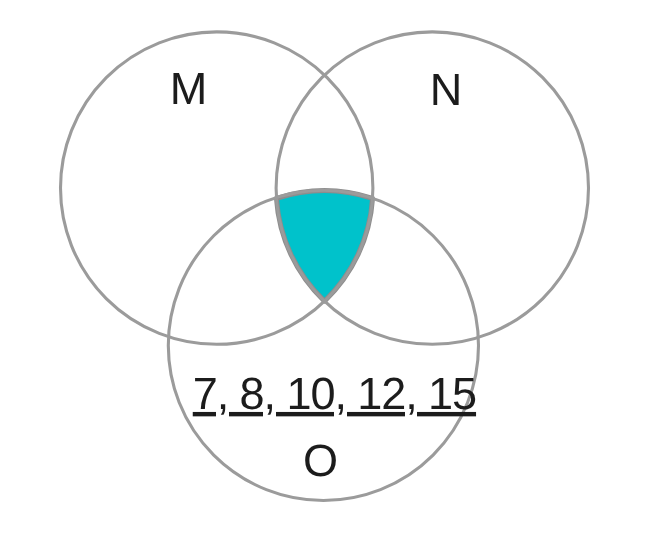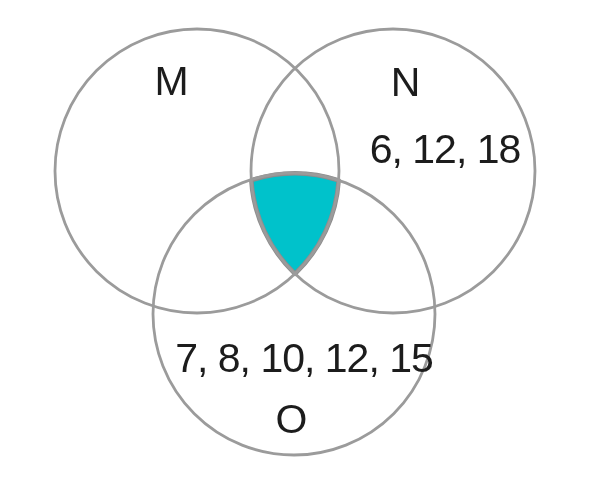--- a/index.html
+++ b/index.html
@@ -53,19 +53,18 @@
     <circle class="venn-circle" cx="197" cy="171" r="142" stroke="#9b9b9b"></circle>
     <circle class="venn-circle" cx="393" cy="171" r="142" stroke="#9b9b9b"></circle>
     <circle class="venn-circle" cx="294" cy="314" r="141" stroke="#9b9b9b"></circle>
   </svg>
 
   <div class="lbl" style="left:171px; top:81px;">M</div>
 
 
   <div class="lbl" style="left:405px; top:82px;">N</div>
 
-  <div class="lbl" style="left:445px; top:149px;">6, 12, 18</div>
 
-  <div class="lbl" style="left:304px; top:358px;">7, 8, 10, 12, 15</div>
+  <div class="lbl" style="left:304px; top:358px;text-decoration:underline;">7, 8, 10, 12, 15</div>
 
   <div class="lbl" style="left:291px; top:419px;">O</div>
 
 </div>
 
 </body></html>

